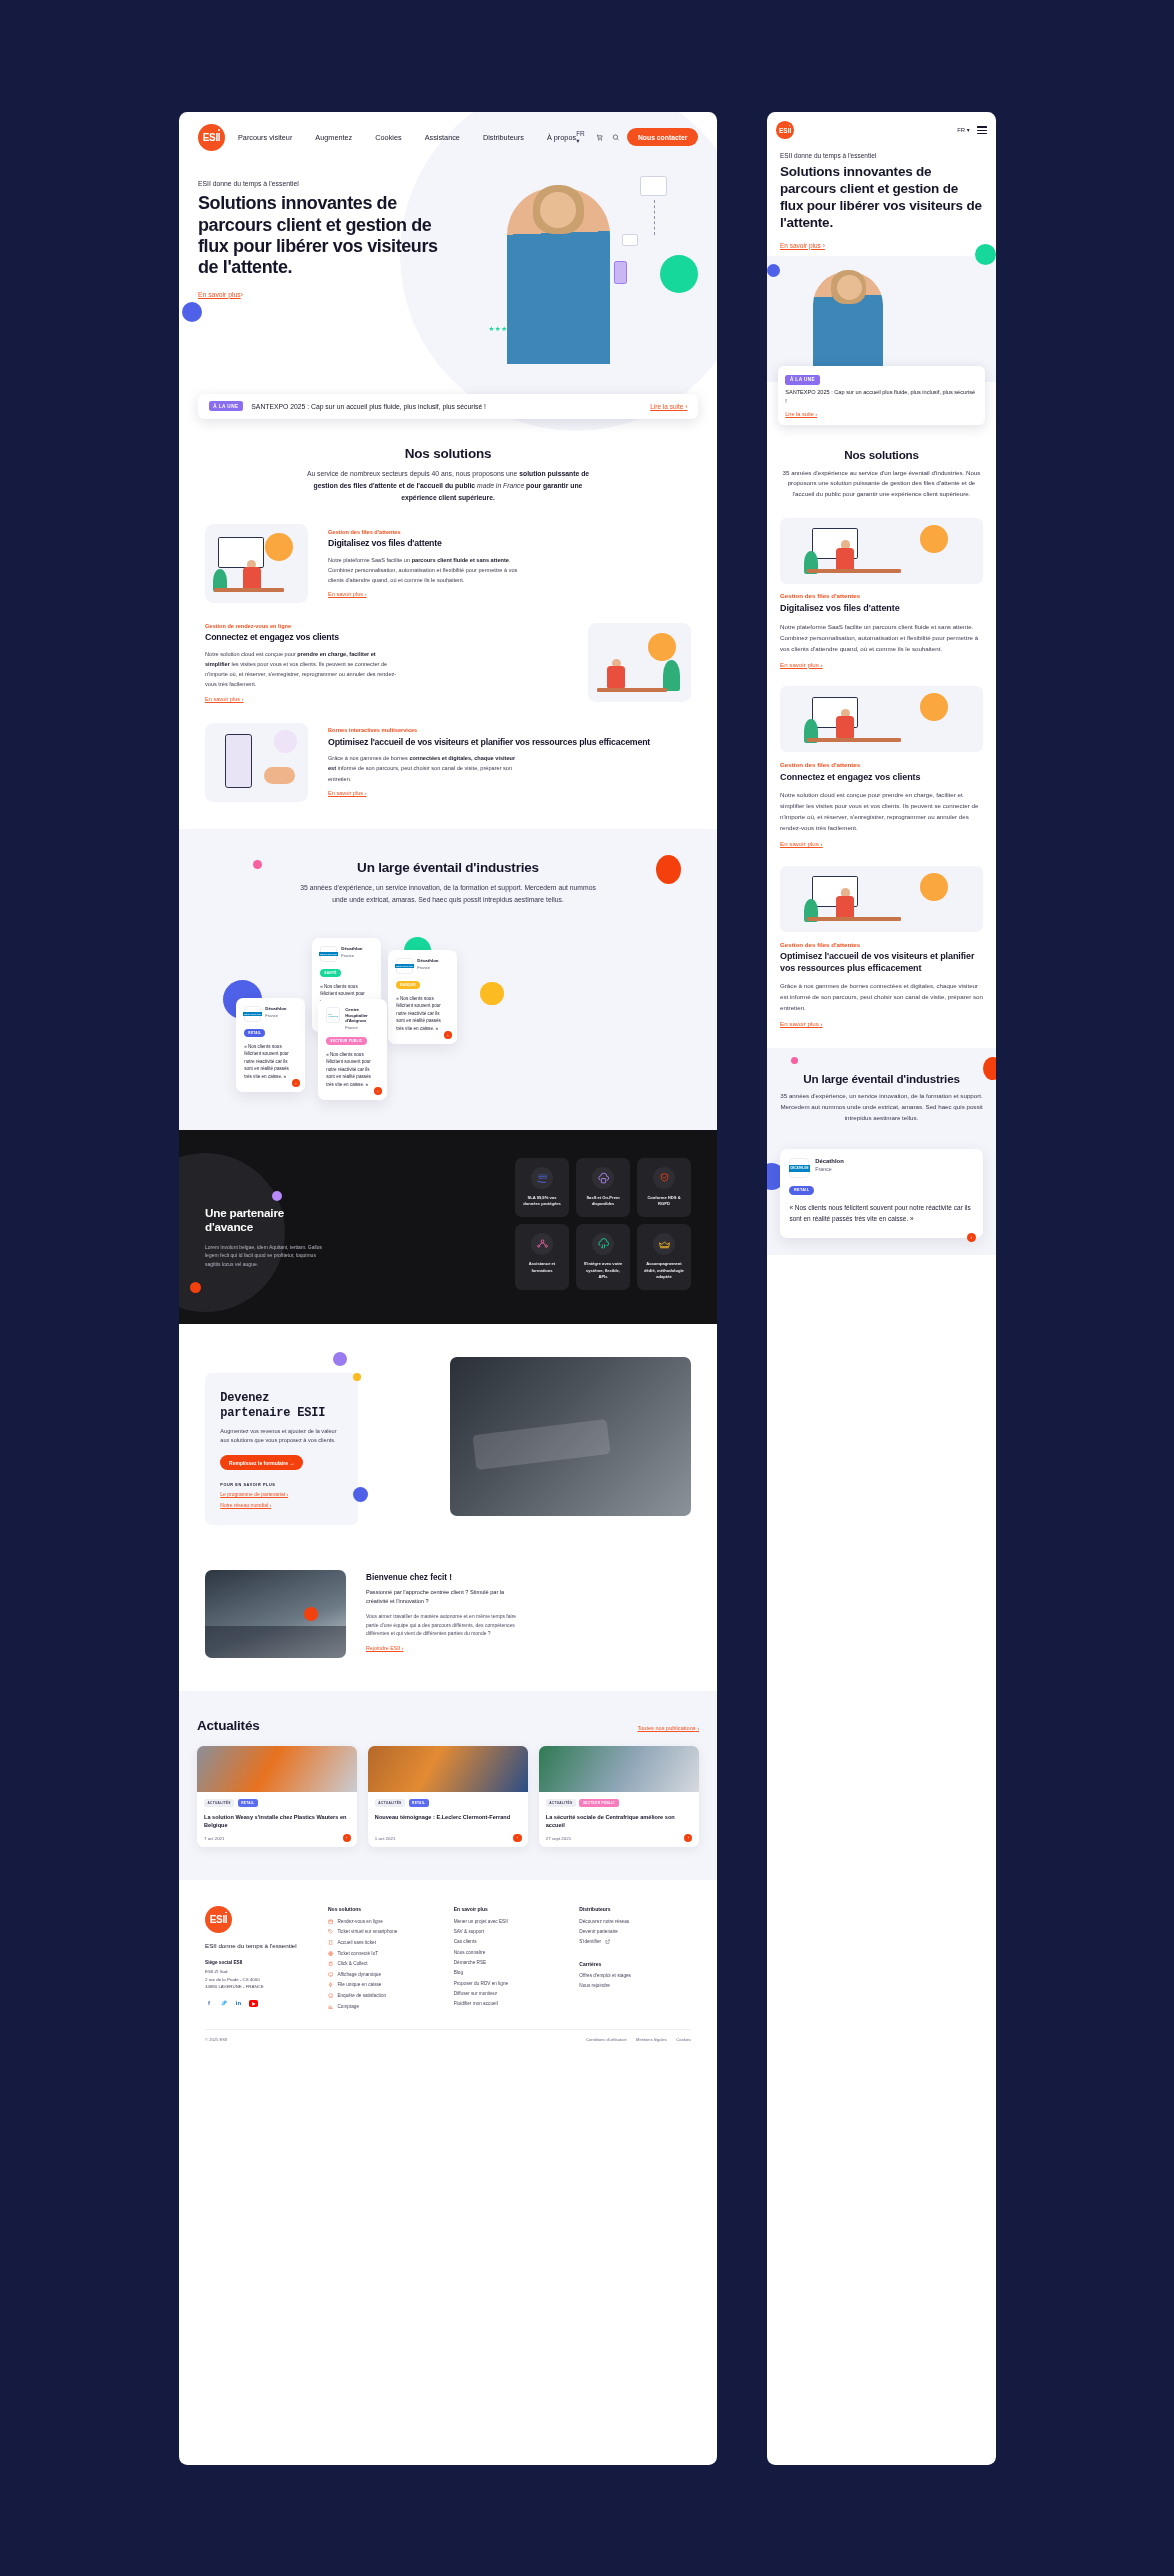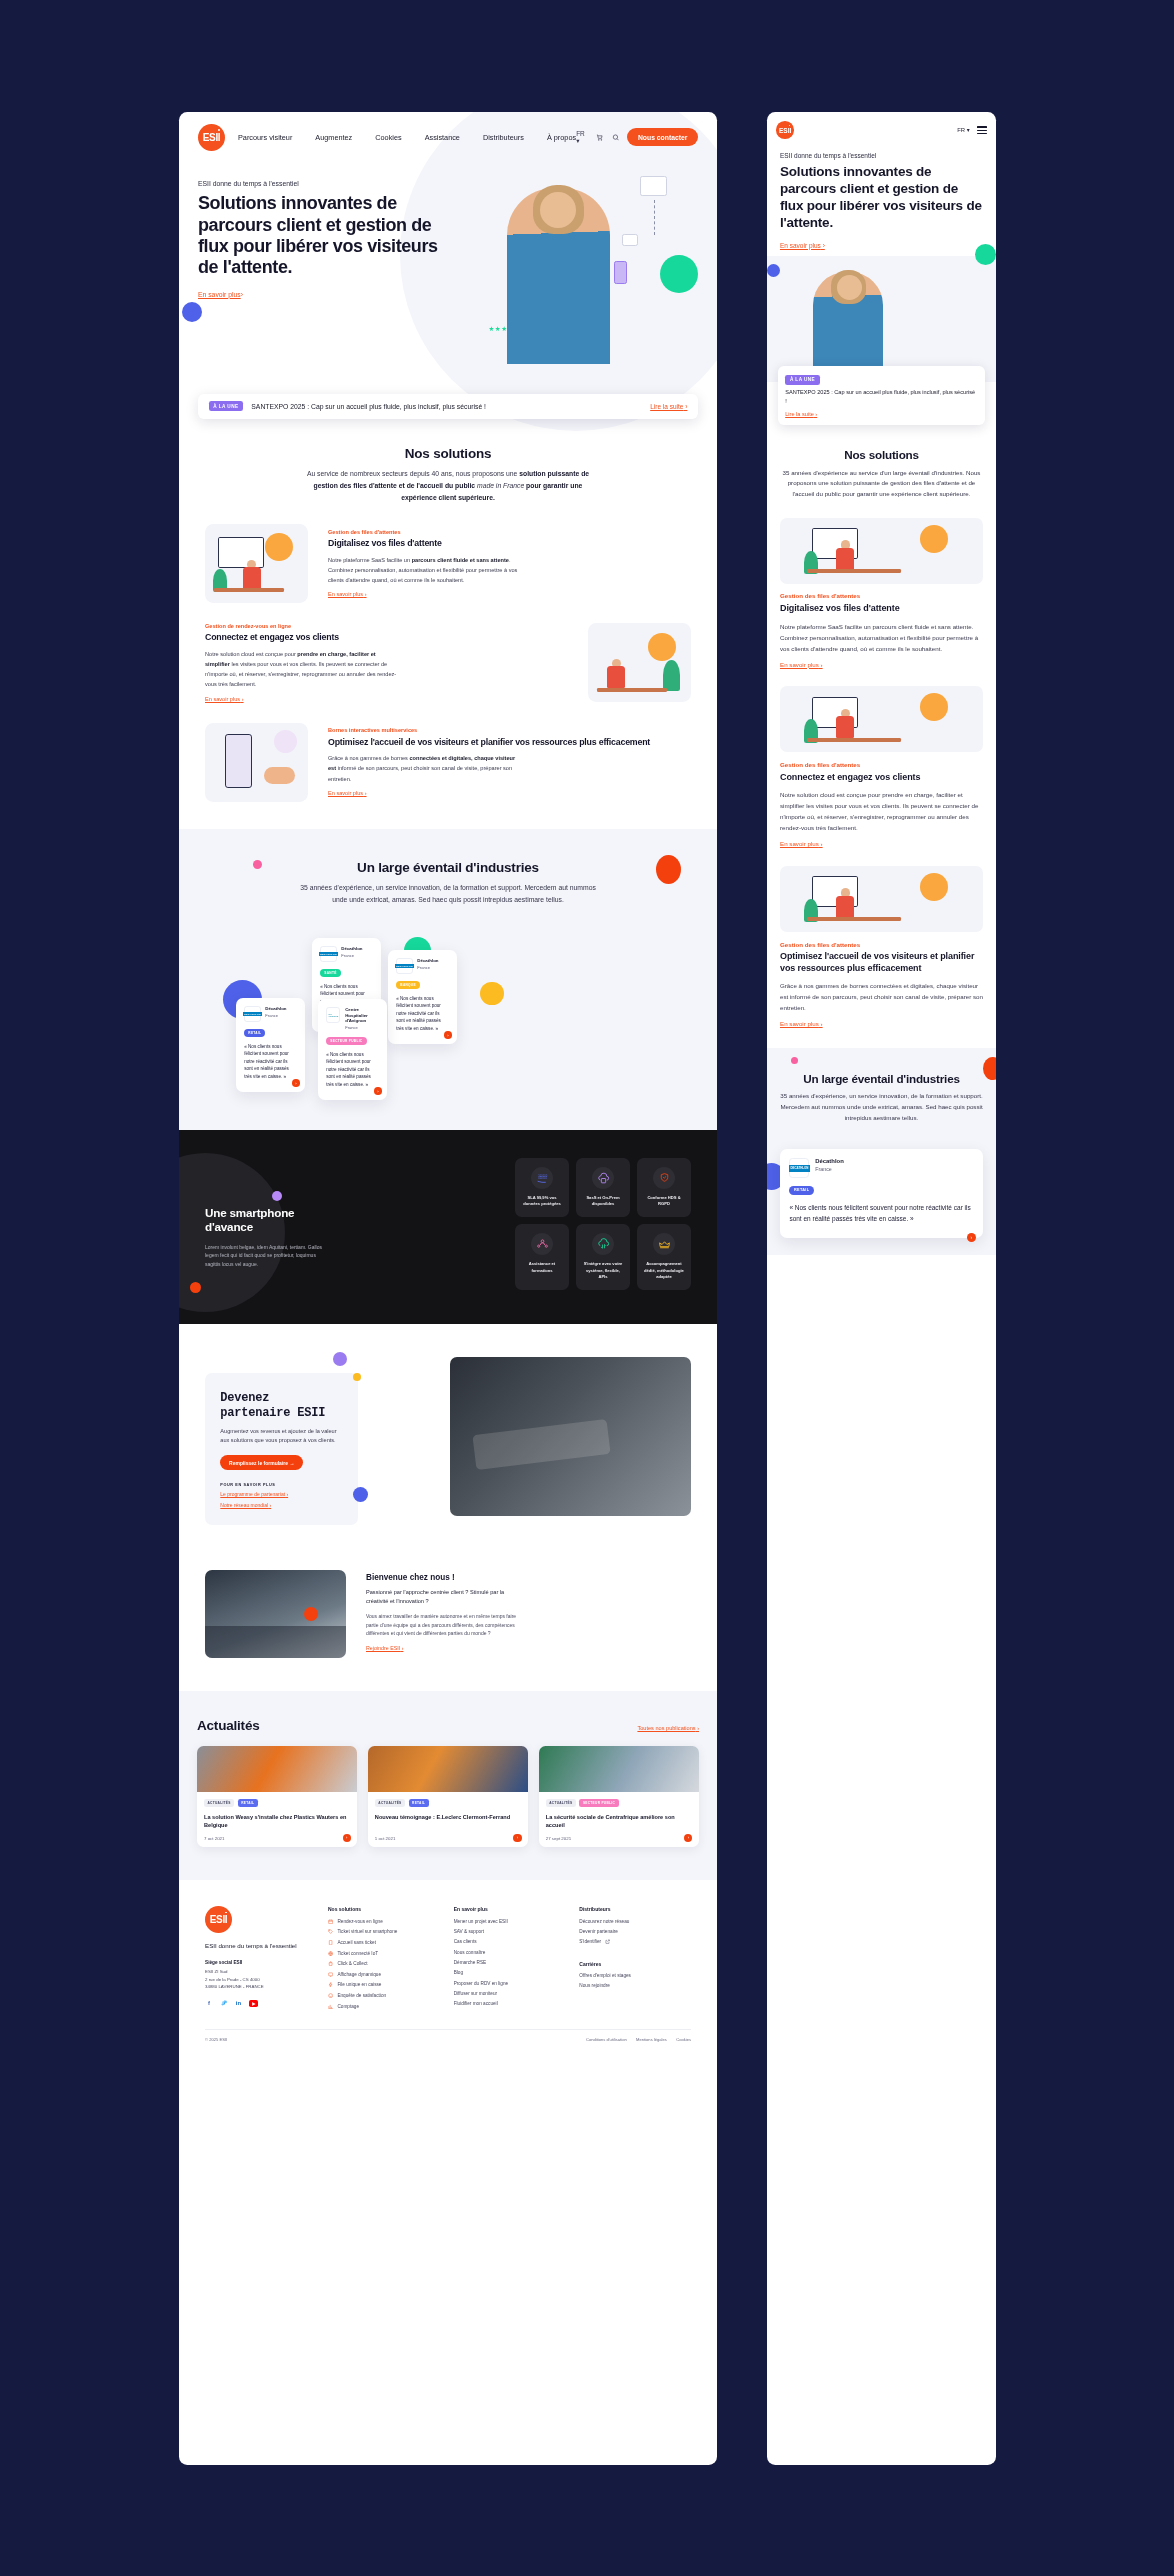--- a/index.html
+++ b/index.html
@@ -452,21 +452,21 @@
           <div class="tarrow">›</div>
         </div>
       </div>
     </section>
 
     <section class="tech">
       <div class="tech-blob"></div>
       <div class="tech-purple"></div>
       <div class="tech-orange"></div>
       <div class="tech-left">
-        <h2 class="tech-h2">Une smartphone d'avance</h2>
+        <h2 class="tech-h2">Une partenaire d'avance</h2>
         <p class="tech-p">Lorem involunt belgae, idem Aquitani, tertiam. Gallos legem fecit qui id facit quod se profitetur, loquimus sagittis locus vel augue.</p>
       </div>
       <div class="tech-grid">
         <div class="tcell">
           <div class="tcell-ico">
               <svg width="13" height="13" viewBox="0 0 24 24" fill="none" stroke="#5b6cf0" stroke-width="1.6">
                 <text x="4" y="9" font-size="5" fill="#5b6cf0" stroke="none">101010</text>
                 <text x="4" y="13" font-size="5" fill="#5b6cf0" stroke="none">011010</text>
                 <path d="M3 17c3 0 5 2 8 2h7"></path>
               </svg>
@@ -538,21 +538,21 @@
           <a class="p-link">Notre réseau mondial</a>
         </div>
       </div>
     </section>
 
     <section class="welcome">
       <div class="wwrap">
         <div class="wimg"></div>
         <div class="worange"></div>
         <div class="wbody">
-          <h3 class="w-h3">Bienvenue chez nous !</h3>
+          <h3 class="w-h3">Bienvenue chez fecit !</h3>
           <p class="w-p1">Passionné par l'approche centrée client ? Stimulé par la créativité et l'innovation ?</p>
           <p class="w-p2">Vous aimez travailler de manière autonome et en même temps faire partie d'une équipe qui a des parcours différents, des compétences différentes et qui vient de différentes parties du monde ?</p>
           <a class="w-link">Rejoindre ESII</a>
         </div>
       </div>
     </section>
 
     <section class="news">
       <div class="news-head">
         <h2 class="h2">Actualités</h2>

